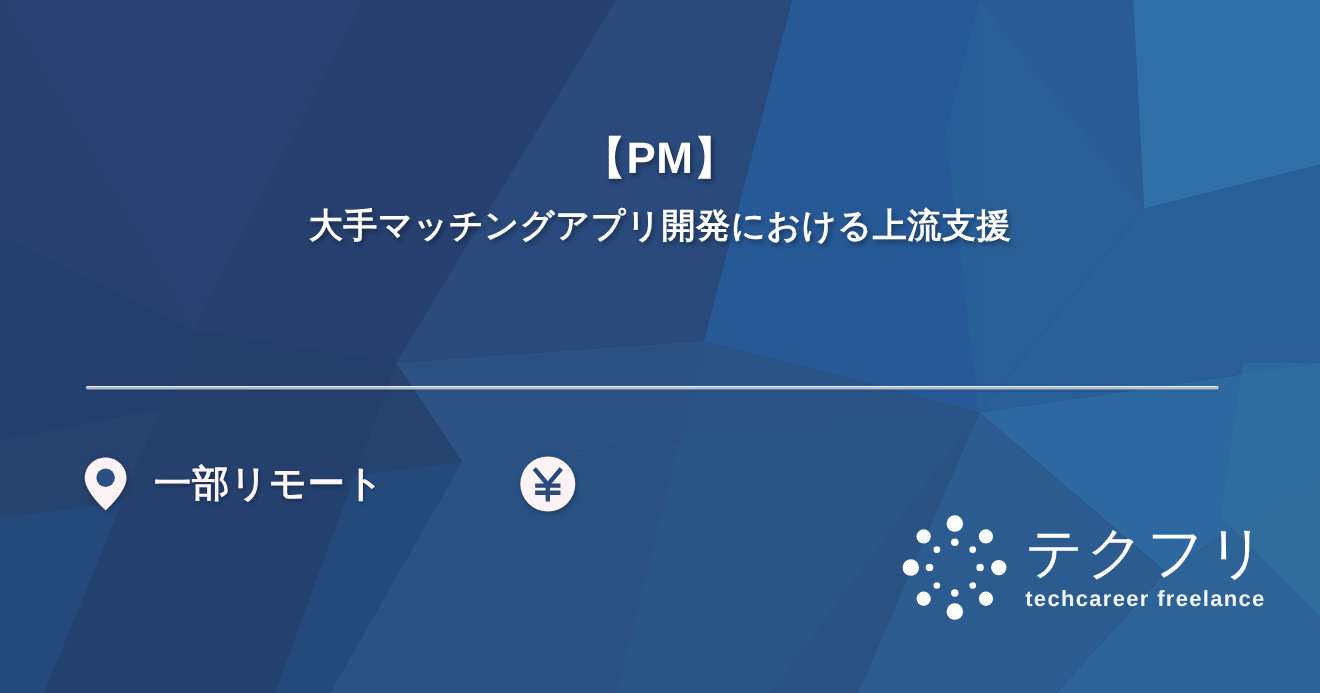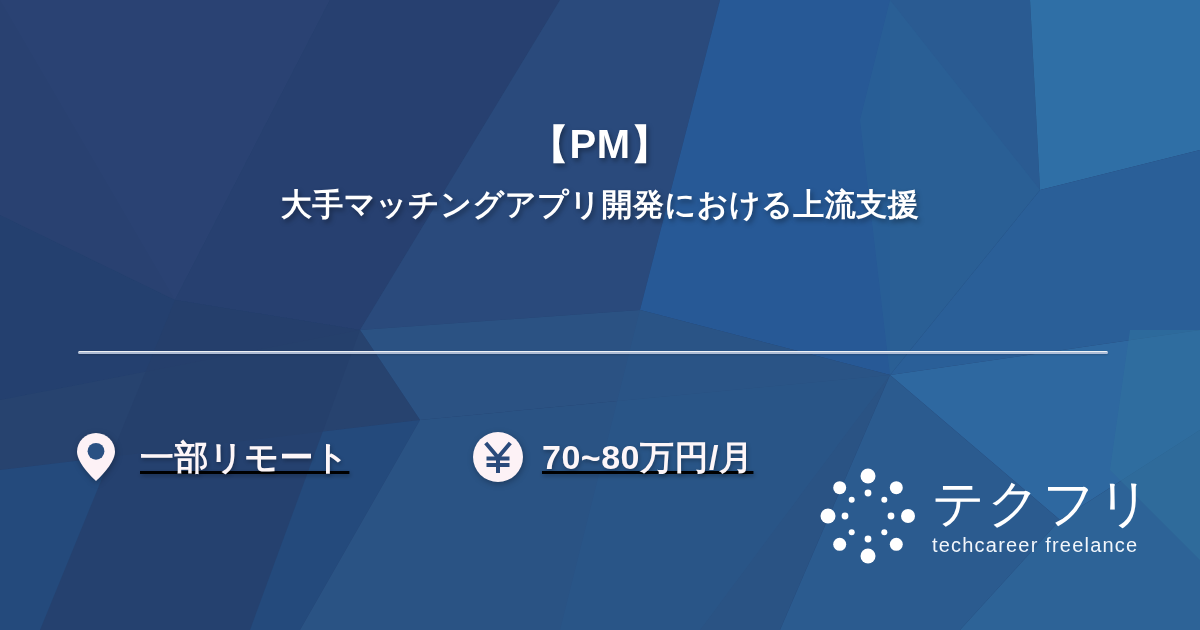--- a/index.html
+++ b/index.html
@@ -37,26 +37,25 @@
   
   #divider{
     position:absolute;left:78px;top:351px;width:1030px;height:3px;
     background:linear-gradient(to bottom,#ffffff 0,#ffffff 1px,#b9c6dd 1px,#b9c6dd 3px);
     border-radius:2px;opacity:.92;
     box-shadow:0 1px 2px rgba(0,0,0,.18);
   }
 
   
   #meta{
-    position:absolute;left:70px;top:413px;
+    position:absolute;left:70px;top:396px;
     display:grid;
     grid-template-columns:402px auto;
     grid-template-rows:88px 88px;
     align-items:center;
-    text-decoration:underline;
   }
   .meta-item{display:flex;align-items:center;gap:18px;}
   .meta-ico{
     width:52px;height:52px;flex:0 0 52px;
     display:flex;align-items:center;justify-content:center;
     filter:drop-shadow(1px 2px 3px rgba(0,0,0,.28));
   }
   .meta-ico svg{display:block;}
   .meta-text{
     color:#fdf6f8;font-size:34px;font-weight:700;line-height:1;
@@ -70,21 +69,21 @@
     display:flex;align-items:center;gap:14px;
   }
   #logo-mark{width:100px;height:100px;flex:0 0 100px;}
   #logo-mark svg{display:block;}
   #logo-words{display:flex;flex-direction:column;align-items:flex-start;}
   #logo-jp{
     color:#ffffff;font-size:52px;line-height:56px;font-weight:400;
     letter-spacing:2px;white-space:nowrap;
   }
   #logo-en{
-    color:#f2f6fb;font-size:20px;line-height:24px;font-weight:400;
+    color:#f2f6fb;font-size:20px;line-height:24px;font-weight:700;
     letter-spacing:1.2px;white-space:nowrap;margin-top:2px;
   }
 </style>
 </head>
 <body>
 
 <div id="card">
 
   <svg id="bg-polygons" viewBox="0 0 1200 630" preserveAspectRatio="none">
     <rect x="0" y="0" width="1200" height="630" fill="#26406e"></rect>
@@ -134,21 +133,20 @@
       </div>
 
 
       <div class="meta-item">
         <span class="meta-ico">
           <svg width="52" height="52" viewBox="0 0 52 52" fill="none">
             <circle cx="26" cy="26" r="25" fill="#fdf2f6"></circle>
             <path d="M15 13.5 L26 26.5 L37 13.5 M16.5 27.5 H35.5 M16.5 34 H35.5 M26 26.5 V40" stroke="#2a4a7c" stroke-width="4" stroke-linecap="square" fill="none"></path>
           </svg>
         </span>
-        <span class="meta-text">70~80万円/月</span>
       </div>
 
 
     </div>
 
     <div id="logo">
       <span id="logo-mark">
         <svg width="100" height="100" viewBox="0 0 100 100" fill="none">
           <g fill="#ffffff">
             <circle cx="50" cy="10" r="7.5"></circle>

